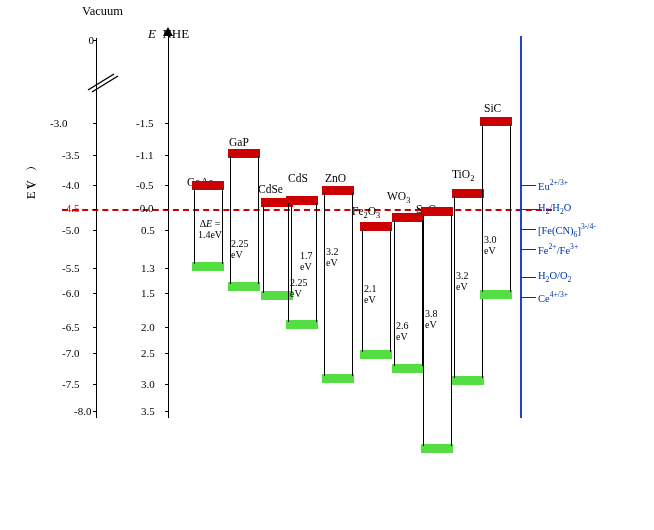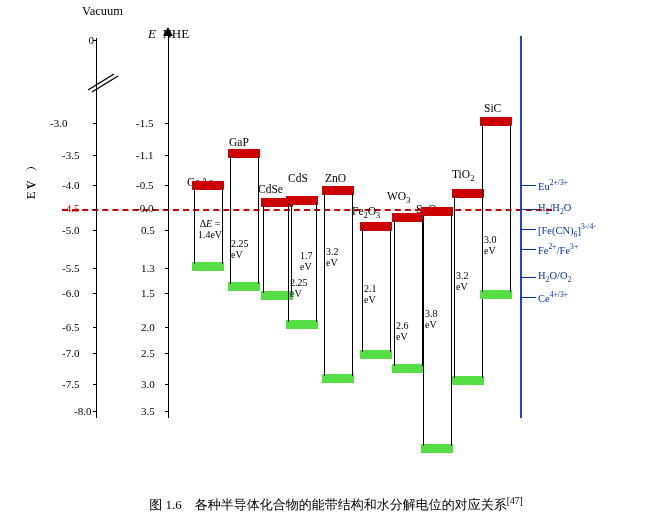--- a/index.html
+++ b/index.html
@@ -215,19 +215,14 @@
 
   <div class="redoxline" style="left:520px;top:249px;width:16px;"></div>
   <div class="abs redoxlab" style="left:538px;top:242px;">Fe<sup>2+</sup>/Fe<sup>3+</sup></div>
 
   <div class="redoxline" style="left:520px;top:277px;width:16px;"></div>
   <div class="abs redoxlab" style="left:538px;top:270px;">H<sub>2</sub>O/O<sub>2</sub></div>
 
   <div class="redoxline" style="left:520px;top:297px;width:16px;"></div>
   <div class="abs redoxlab" style="left:538px;top:290px;">Ce<sup>4+/3+</sup></div>
 
-  <div class="abs caption" style="left:76px;top:496px;width:520px;text-align:center;">
-    <span>图 1.6</span>
-    &nbsp;&nbsp;
-    <span>各种半导体化合物的能带结构和水分解电位的对应关系</span><sup>[47]</sup>
-  </div>
 
 </div>
 
 </body></html>

